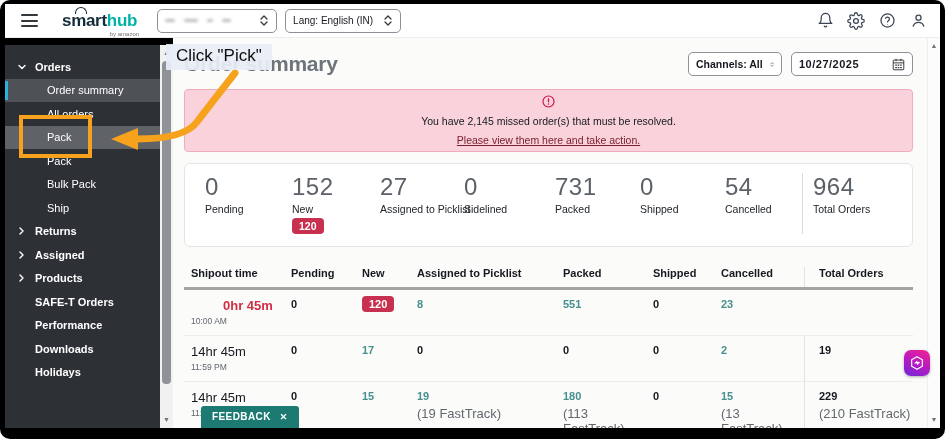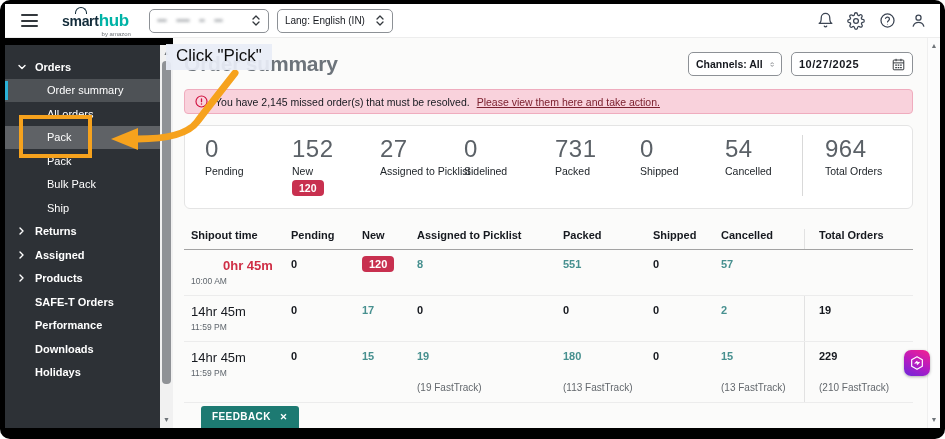--- a/index.html
+++ b/index.html
@@ -5,21 +5,21 @@
   * { margin:0; padding:0; box-sizing:border-box; }
   body { background:#fff; font-family:"Liberation Sans", sans-serif; }
   .stage { position:relative; width:945px; height:439px; background:#000; border-radius:10px; overflow:hidden; }
   .screen { position:absolute; left:5px; top:4px; right:5px; bottom:11px; background:#fff; overflow:hidden; }
 
   
   .topbar { height:34px; display:flex; align-items:center; padding:0 12px 0 16px; background:#fff; border-bottom:1px solid #ededed; }
   .hamburger { width:17px; height:13px; display:flex; flex-direction:column; justify-content:space-between; cursor:pointer; }
   .hamburger span { height:2px; background:#33383d; border-radius:1px; }
   .logo { margin-left:24px; position:relative; line-height:1; }
-  .logo .l1 { font-size:14px; font-weight:bold; color:#132c3a; letter-spacing:-0.3px; }
+  .logo .l1 { font-size:17px; font-weight:bold; color:#132c3a; letter-spacing:-0.3px; }
   .logo .l2 { font-size:17px; font-weight:bold; color:#00b3a6; letter-spacing:-0.3px; }
   .logo .cart { position:absolute; left:13px; top:-5px; width:12px; height:7px; border:1.4px solid #132c3a; border-bottom:none; border-radius:7px 7px 0 0; }
   .logo .byline { position:absolute; right:-2px; bottom:-8px; font-size:6px; color:#6b7075; }
   .select-box { height:24px; border:1px solid #8d9196; border-radius:5px; display:flex; align-items:center; padding:0 7px; background:#fff; gap:7px; cursor:pointer; }
   .select-box .txt { font-size:10px; color:#16191f; white-space:nowrap; }
   .merchant { margin-left:20px; width:120px; justify-content:space-between; }
   .smudge { display:flex; gap:9px; align-items:center; filter:blur(1.6px); }
   .smudge i { display:block; background:#b9bcbf; border-radius:2px; height:3px; }
   .topbar-right { margin-left:auto; display:flex; align-items:center; gap:11px; }
   .tb-icon { width:20px; height:20px; display:flex; align-items:center; justify-content:center; color:#3d4654; cursor:pointer; font-size:15px; }
@@ -49,45 +49,45 @@
   
   .main { flex:1; background:#fbfbfa; position:relative; padding:12px 14px 0 11px; overflow:hidden; }
   .hdr { display:flex; align-items:flex-start; margin-top:2px; }
   .page-title { font-size:21px; color:#6d747b; letter-spacing:-0.2px; }
   .hdr-controls { margin-left:auto; display:flex; gap:9px; }
   .channels { width:94px; justify-content:space-between; }
   .channels .txt { font-weight:bold; font-size:10.5px; }
   .datebox { width:122px; justify-content:space-between; }
   .datebox .txt { font-weight:bold; font-size:11px; letter-spacing:0.5px; }
 
-  .alert { margin-top:13px; background:#f9d2dc; border:1px solid #efacbe; border-radius:4px; padding:5px 10px; display:flex; align-items:center; gap:7px; font-size:10.5px; color:#16191f; }
+  .alert { margin-top:13px; background:#f9d2dc; border:1px solid #efacbe; border-radius:4px; padding:5px 10px; display:flex; align-items:center; gap:7px; font-size:10.5px; color:#16191f;flex-direction:column; }
   .alert a { color:#7b202e; font-weight:normal; text-decoration:underline; cursor:pointer; }
 
   .stats-card { margin-top:11px; background:#fff; border:1px solid #e4e4e4; border-radius:6px; padding:9px 0 12px 20px; display:flex; min-height:57px; }
   .stat { flex-shrink:0; }
   .stat .v { font-size:24px; color:#5b6167; font-weight:normal; letter-spacing:0.5px; }
   .stat .l { font-size:10.5px; color:#21262b; margin-top:2px; white-space:nowrap; }
   .stat .b { display:inline-block; margin-top:3px; background:#c8304f; color:#fff; font-size:10.5px; font-weight:bold; padding:2px 7px; border-radius:4px; }
-  .stat.total { border-left:1px solid #d9d9d9; padding-left:22px; }
+  .stat.total { border-left:1px solid #d9d9d9; padding-left:10px; }
 
   .otable { margin-top:13px; font-size:11px; color:#16191f; }
   .trow { display:flex; align-items:flex-start; }
-  .thead { font-weight:bold; padding:7px 0 8px; border-bottom:1px solid #a3a3a3; }
+  .thead { font-weight:bold; padding:7px 0 8px; border-bottom:3px solid #a3a3a3; }
   .tdata { padding:8px 0 9px; border-bottom:1px solid #ececec; }
   .c0{width:107px; padding-left:7px;} .c1{width:71px;} .c2{width:55px;} .c3{width:146px;} .c4{width:90px;} .c5{width:68px;} .c6{width:83px;}
   .c7{flex:1; border-left:1px solid #e2e2e2; padding-left:14px; align-self:stretch;}
   .thead .c7 { margin-bottom:-8px; padding-bottom:8px; }
   .tdata .c7 { margin-top:-8px; padding-top:8px; margin-bottom:-9px; padding-bottom:9px; }
   .t-time { font-size:13px; }
   .t-time.urgent { color:#cf2f46; font-weight:bold;margin-left:32px; }
   .t-sub { font-size:8.5px; color:#5f666d; margin-top:3px; }
   .cellv { font-weight:bold; }
   .cell-link { color:#47908f; cursor:pointer; }
   .cell-badge { display:inline-block; background:#c8304f; color:#fff; padding:2px 7px; border-radius:4px; margin-top:-2px; cursor:pointer; }
-  .cell-note { font-size:10px; color:#63686d; font-weight:normal; margin-top:20px; }
+  .cell-note { font-size:13px; color:#63686d; font-weight:normal; margin-top:4px; }
 
   .feedback { position:absolute; left:28px; bottom:0; background:#1d7a72; color:#fff; font-size:10px; font-weight:bold; letter-spacing:0.4px; padding:5px 11px 6px; border-radius:3px 3px 0 0; display:flex; align-items:center; gap:9px; cursor:pointer; }
   .feedback .x { font-size:9px; font-weight:bold; }
 
   .ext-icon { position:absolute; right:10px; bottom:52px; width:26px; height:26px; border-radius:7px; background:linear-gradient(205deg,#f5218f 0%,#b11bc4 55%,#6d28d9 100%); display:flex; align-items:center; justify-content:center; cursor:pointer; box-shadow:0 1px 3px rgba(0,0,0,0.3); }
 
   
   .anno-chip { position:absolute; left:166px; top:44px; background:rgba(232,237,246,0.93); color:#0d0d0d; font-size:17px; padding:2px 10px 4px; z-index:60; }
   .anno-rect { position:absolute; left:19px; top:115px; width:73px; height:43px; border:4px solid #f6a21d; z-index:60; }
   .anno-arrow { position:absolute; left:0; top:0; z-index:59; pointer-events:none; }
@@ -305,21 +305,21 @@
               <div class="trow tdata">
                 <div class="c0">
                   <div class="t-time urgent">0hr 45m</div>
                   <div class="t-sub">10:00 AM</div>
                 </div>
                 <div class="c1"><span class="cellv">0</span></div>
                 <div class="c2"><span class="cellv cell-badge">120</span></div>
                 <div class="c3"><span class="cellv cell-link">8</span></div>
                 <div class="c4"><span class="cellv cell-link">551</span></div>
                 <div class="c5"><span class="cellv">0</span></div>
-                <div class="c6"><span class="cellv cell-link">57</span></div>
+                <div class="c6"><span class="cellv cell-link">23</span></div>
               </div>
               <div class="trow tdata">
                 <div class="c0">
                   <div class="t-time">14hr 45m</div>
                   <div class="t-sub">11:59 PM</div>
                 </div>
                 <div class="c1"><span class="cellv">0</span></div>
                 <div class="c2"><span class="cellv cell-link">17</span></div>
                 <div class="c3"><span class="cellv">0</span></div>
                 <div class="c4"><span class="cellv">0</span></div>

